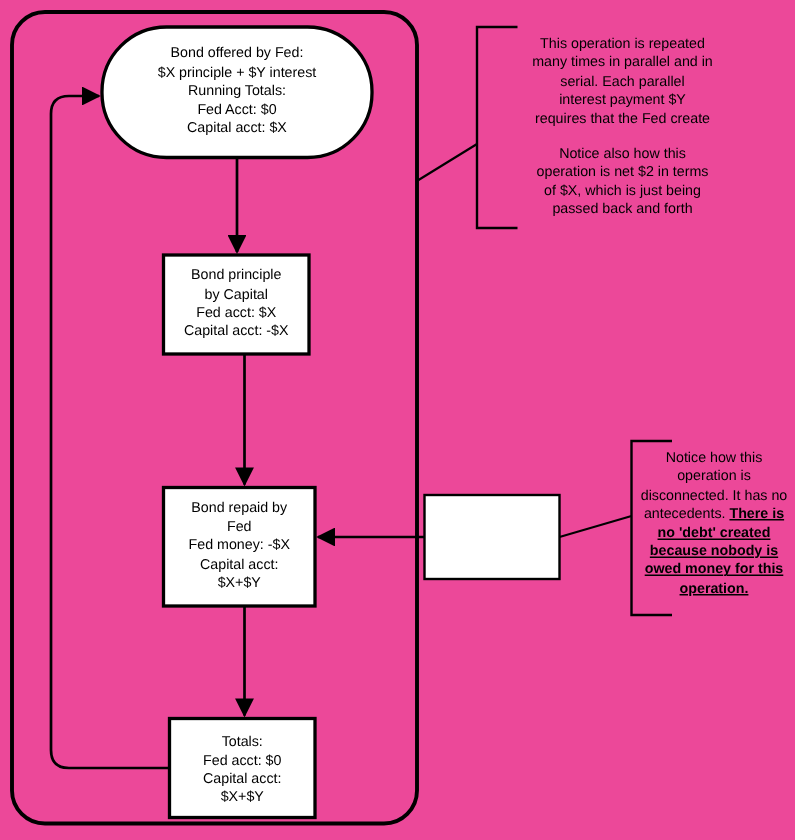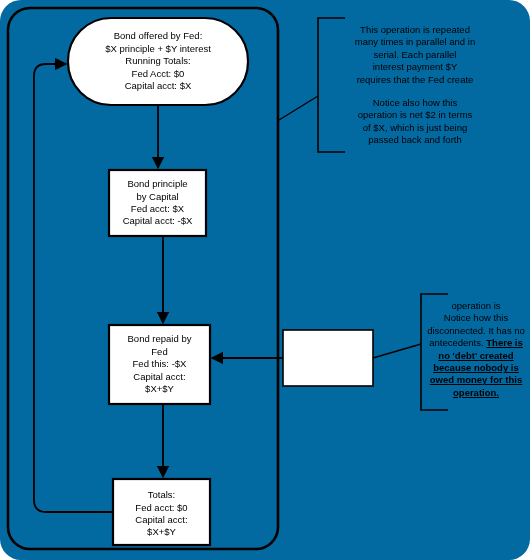--- a/index.html
+++ b/index.html
@@ -7,23 +7,22 @@
     padding: 0;
     background: #ffffff;
   }
   body {
     font-family: "Liberation Sans", sans-serif;
   }
   #canvas {
     position: relative;
     width: 530px;
     height: 560px;
-    background: #0369a1;
+    background: #ec4899;
     overflow: hidden;
-    border-radius: 21px;
   }
   svg.layer {
     position: absolute;
     left: 0;
     top: 0;
     width: 530px;
     height: 560px;
   }
   .node-text {
     position: absolute;
@@ -104,21 +103,21 @@
   <div class="node-text" style="left:109px; top:170px; width:97px; height:66px;">
     <span>Bond principle</span>
     <span>by Capital</span>
     <span>Fed acct: $X</span>
     <span>Capital acct: -$X</span>
   </div>
 
   <div class="node-text" style="left:109px; top:325px; width:101px; height:79px;">
     <span>Bond repaid by</span>
     <span>Fed</span>
-    <span>Fed this: -$X</span>
+    <span>Fed money: -$X</span>
     <span>Capital acct:</span>
     <span>$X+$Y</span>
   </div>
 
   <div class="node-text" style="left:113px; top:479px; width:97px; height:70px;">
     <span>Totals:</span>
     <span>Fed acct: $0</span>
     <span>Capital acct:</span>
     <span>$X+$Y</span>
   </div>
@@ -131,22 +130,22 @@
     <span>interest payment $Y</span>
     <span>requires that the Fed create</span>
     <span class="gap"></span>
     <span>Notice also how this</span>
     <span>operation is net $2 in terms</span>
     <span>of $X, which is just being</span>
     <span>passed back and forth</span>
   </div>
 
   <div class="anno-text" style="left:425px; top:300px; width:102px;">
+    <span>Notice how this</span>
     <span>operation is</span>
-    <span>Notice how this</span>
     <span>disconnected.  It has no</span>
     <span>
       <span style="display:inline">antecedents.</span>
       <span style="display:inline" class="bold">There is</span>
     </span>
     <span class="bold">no 'debt' created</span>
     <span class="bold">because nobody is</span>
     <span class="bold">owed money for this</span>
     <span class="bold">operation.</span>
   </div>

